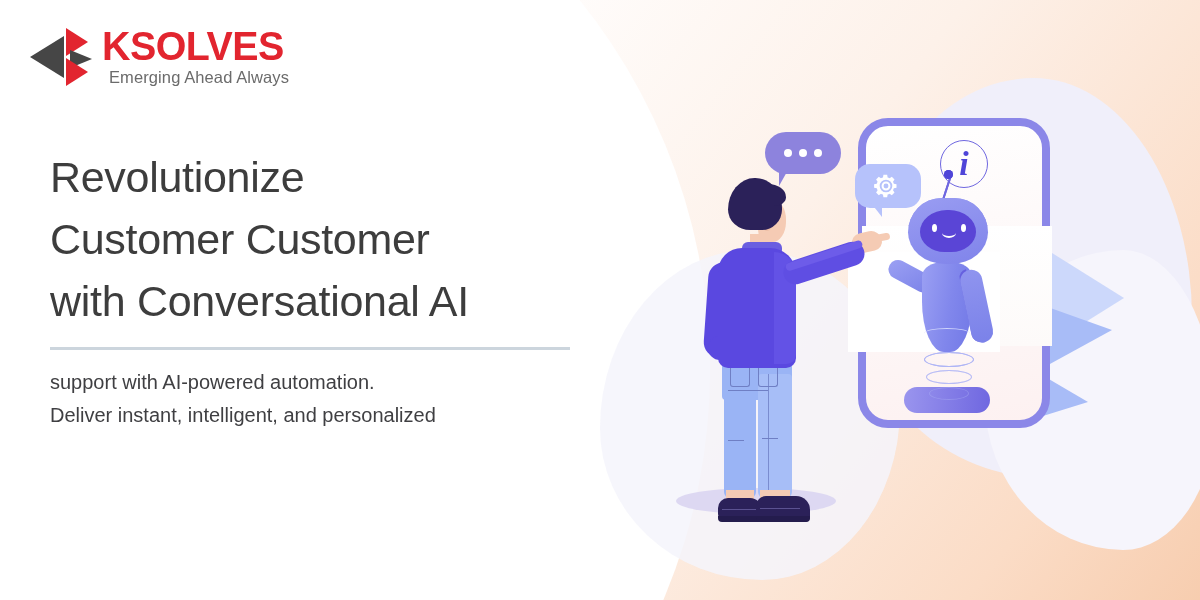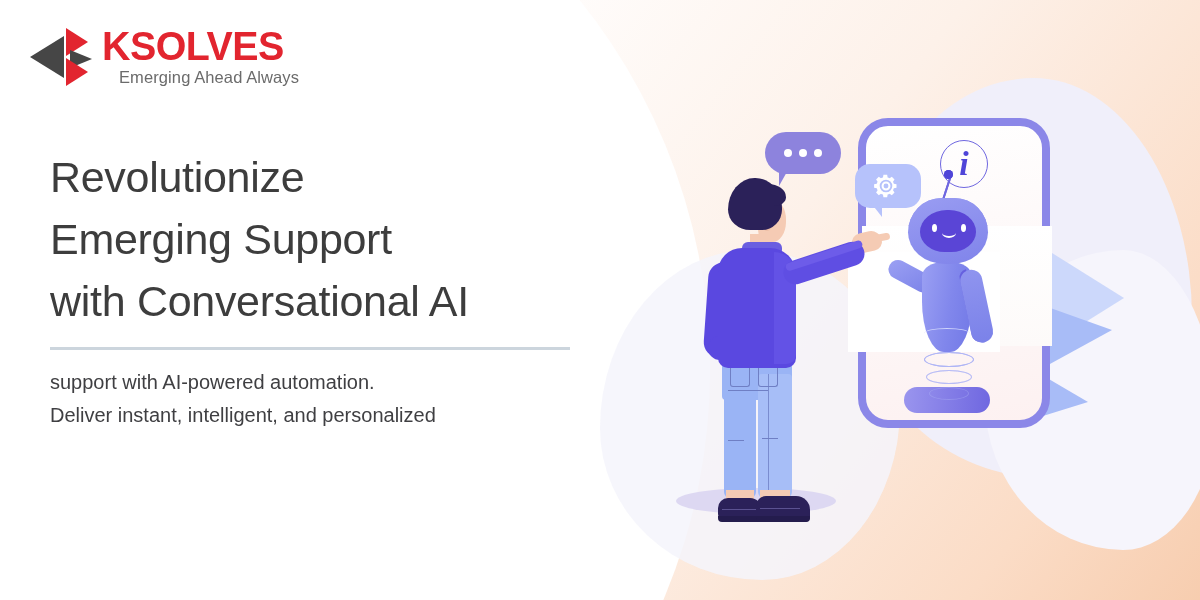--- a/index.html
+++ b/index.html
@@ -123,21 +123,21 @@
     font-weight: 700;
     letter-spacing: -0.5px;
     color: #e2252f;
     font-family: "Liberation Sans Narrow", "Liberation Sans", sans-serif;
     transform: scaleX(.96);
     transform-origin: left center;
     line-height: 44px;
   }
   .logo-tagline {
     position: absolute;
-    left: 89px; top: 44px;
+    left: 79px; top: 44px;
     font-size: 16.5px;
     color: #6b6b6b;
     letter-spacing: .1px;
     white-space: nowrap;
     text-align: center;
   }
 
   
   .headline {
     position: absolute;
@@ -551,21 +551,21 @@
       <span class="tri tri-red-top"></span>
       <span class="tri tri-gray-mid"></span>
       <span class="tri tri-red-bot"></span>
     </div>
     <div class="logo-word">KSOLVES</div>
     <div class="logo-tagline">Emerging Ahead Always</div>
   </div>
 
   <div class="headline">
     <div>Revolutionize</div>
-    <div>Emerging Support</div>
+    <div>Customer Customer</div>
     <div>with Conversational AI</div>
   </div>
 
   <div class="divider"></div>
 
   <div class="subhead">
     <div>support with AI-powered automation.</div>
     <div>Deliver instant, intelligent, and personalized</div>
   </div>
 

